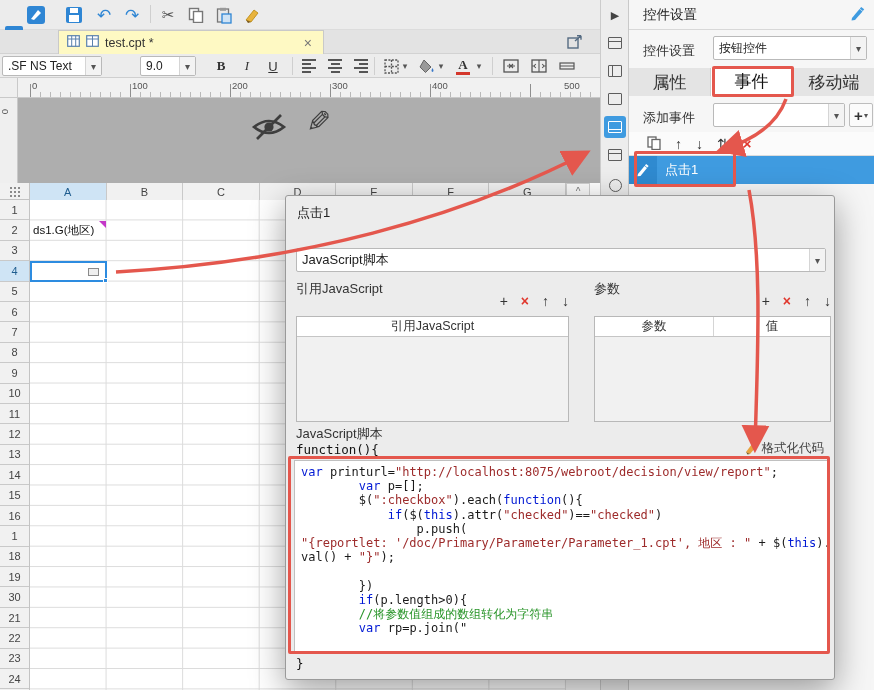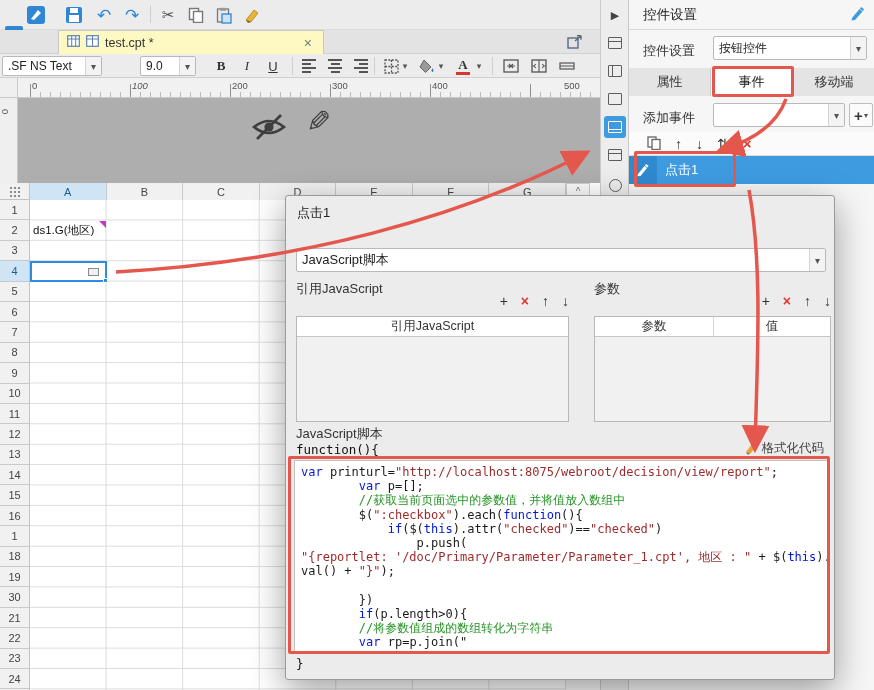--- a/index.html
+++ b/index.html
@@ -66,21 +66,21 @@
   .mini-rect.bbar:before{content:"";position:absolute;left:0;right:0;bottom:2.5px;border-top:1.5px solid currentColor}
   .mini-circle{width:13px;height:13px;border:1.5px solid currentColor;border-radius:50%}
 
   
   #panel{left:628px;top:0;width:246px;height:690px;background:#f6f6f6;border-left:1px solid #c9c9c9}
   #panel-header{position:absolute;left:0;top:0;width:246px;height:30px;border-bottom:1px solid #d8d8d8;display:flex;align-items:center;padding:0 10px 0 14px}
   #panel-title{font-size:13.5px;color:#222;flex:1}
   #select-row-label{position:absolute;left:14px;top:42px;font-size:13px;color:#333}
   #widget-type-dd{left:84px;top:36px;width:154px;height:24px}
   #ptabs{position:absolute;left:0;top:68px;width:246px;height:28px;border-bottom:1px solid #c9c9c9;display:flex}
-  .ptab{width:82px;height:28px;display:flex;align-items:center;justify-content:center;font-size:13px;color:#333;background:#e4e4e4;border-right:1px solid #cfcfcf}
+  .ptab{width:82px;height:28px;display:flex;align-items:center;justify-content:center;font-size:17px;color:#333;background:#e4e4e4;border-right:1px solid #cfcfcf}
   .ptab.active{background:#fff;border-bottom:1px solid #fff;color:#111}
   #add-event-label{position:absolute;left:14px;top:109px;font-size:13px;color:#333}
   #add-event-dd{left:84px;top:103px;width:132px;height:24px}
   #add-event-btn{position:absolute;left:220px;top:103px;width:24px;height:24px;background:#fbfbfb;border:1px solid #bdbdbd;border-radius:2px;display:flex;align-items:center;justify-content:center;gap:1px}
   #add-event-btn .plus{font-size:15px;font-weight:bold;color:#333}
   #add-event-btn .chevtiny{font-size:8px;color:#555}
   #ptoolbar{position:absolute;left:0;top:132px;width:246px;height:24px;background:#fbfbfb;border-bottom:1px solid #dcdcdc;display:flex;align-items:center;gap:14px;padding-left:18px}
   .pticon{font-size:14px;color:#333;line-height:1}
   .pticon.red{color:#e0382e;font-weight:bold;font-size:15px}
   #event-row{position:absolute;left:0;top:156px;width:246px;height:28px;background:#3f9be0;display:flex;align-items:center}
@@ -264,21 +264,21 @@
           <path d="M1 6 H15" stroke="#555" stroke-width="1"></path>
         </svg>
     </span>
   </div>
 
   <div class="abs" id="ruler-corner"></div>
   <div class="abs" id="hruler">
     <div id="hruler-ticks"></div>
     <div id="hruler-labels">
         <span class="rlab" style="left: 2px;">0</span>
-        <span class="rlab" style="left: 102px; font-style: italic;">100</span>
+        <span class="rlab" style="left: 102px;">100</span>
         <span class="rlab" style="left: 202px;">200</span>
         <span class="rlab" style="left: 302px;">300</span>
         <span class="rlab" style="left: 402px;">400</span>
         <span class="rlab" style="left: 502px; padding-left: 32px;">500</span>
       </div>
   </div>
   <div class="abs" id="vruler">
     <span class="rlab">0</span>
   </div>
   <div class="abs" id="canvas">
@@ -457,21 +457,20 @@
       <svg width="13" height="13" viewBox="0 0 13 13">
           <path d="M1 10 L7 2 L11 5 L5 12 Z" fill="#e8a33d"></path>
           <path d="M1 10 L2.5 12.5 L5 12 Z" fill="#7a5a1e"></path>
         </svg>
       <span class="fc-label">格式化代码</span>
     </span>
     <div id="code-box">
       <div id="code">
           <div class="cl"><span class="kw">var </span><span class="pl">printurl=</span><span class="str">"http://localhost:8075/webroot/decision/view/report"</span><span class="pl">;</span></div>
           <div class="cl"><span class="pl">        </span><span class="kw">var</span><span class="pl"> p=[];</span></div>
-          <div class="cl"><span class="cm">        //获取当前页面选中的参数值，并将值放入数组中</span></div>
           <div class="cl"><span class="pl">        $(</span><span class="str">":checkbox"</span><span class="pl">).each(</span><span class="kw">function</span><span class="pl">(){</span></div>
           <div class="cl"><span class="pl">            </span><span class="kw">if</span><span class="pl">($(</span><span class="kw">this</span><span class="pl">).attr(</span><span class="str">"checked"</span><span class="pl">)==</span><span class="str">"checked"</span><span class="pl">)</span></div>
           <div class="cl"><span class="pl">                p.push(</span></div>
           <div class="cl"><span class="str">"{reportlet: '/doc/Primary/Parameter/Parameter_1.cpt', 地区 : "</span><span class="pl"> + $(</span><span class="kw">this</span><span class="pl">).</span></div>
           <div class="cl"><span class="pl">val() + </span><span class="str">"}"</span><span class="pl">);</span></div>
           <div class="cl">&nbsp;</div>
           <div class="cl"><span class="pl">        })</span></div>
           <div class="cl"><span class="pl">        </span><span class="kw">if</span><span class="pl">(p.length&gt;0){</span></div>
           <div class="cl"><span class="cm">        //将参数值组成的数组转化为字符串</span></div>
           <div class="cl"><span class="pl">        </span><span class="kw">var</span><span class="pl"> rp=p.join("</span></div>

